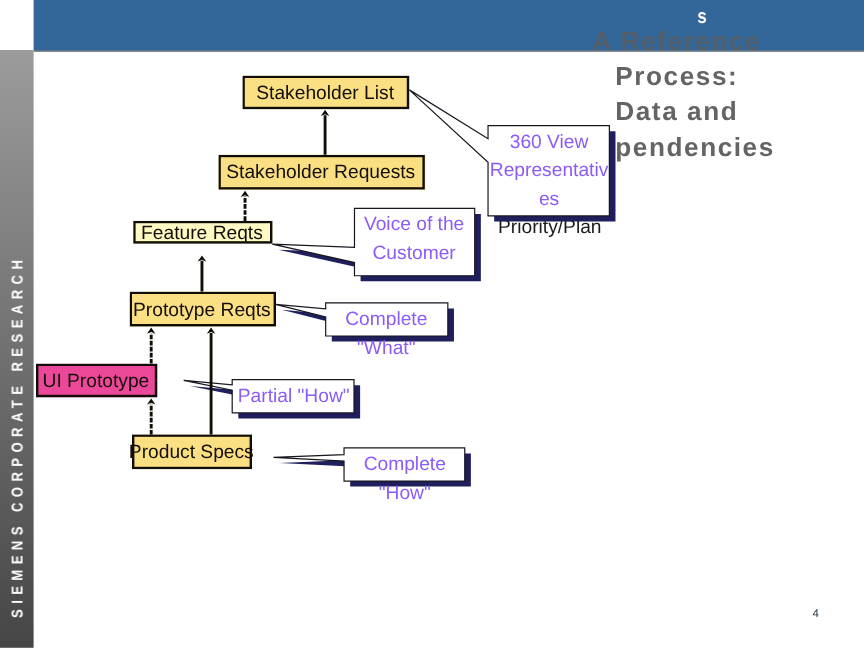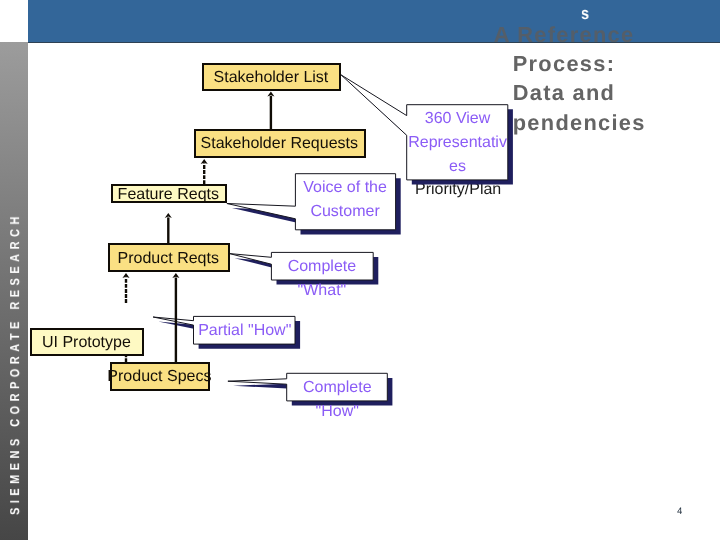--- a/index.html
+++ b/index.html
@@ -108,30 +108,30 @@
         <path d="M175.9 273 L172.35 278.1 L175.9 276.70000000000005 L179.45000000000002 278.1 Z" fill="#100c06"></path>
         <line x1="126" y1="362.2" x2="126" y2="336.5" stroke="#100c06" stroke-width="2.4" stroke-dasharray="3.9 1.15"></line>
         <path d="M126 332 L122.45 337.1 L126 335.70000000000005 L129.55 337.1 Z" fill="#100c06"></path>
       </g>
     </svg>
 
   <div class="abs" id="node-layer" style="left:0;top:0;width:720px;height:540px;z-index:9;text-decoration:underline;">
       <div class="node" style="left: 202px; top: 63.1px; width: 139.1px; height: 28px; background: rgb(250, 224, 131);">
         <span>Stakeholder List</span>
       </div>
-      <div class="node" style="left: 182px; top: 129.1px; width: 171.8px; height: 28.9px; background: rgb(250, 224, 131); margin-left: 12px;">
+      <div class="node" style="left: 182px; top: 129.1px; width: 171.8px; height: 28.9px; background: rgb(250, 224, 131);">
         <span>Stakeholder Requests</span>
       </div>
       <div class="node" style="left: 111.1px; top: 184.1px; width: 115.8px; height: 19px; background: #fef9c3;">
         <span>Feature Reqts</span>
       </div>
       <div class="node" style="left: 107.9px; top: 243px; width: 121.7px; height: 29.4px; background: rgb(250, 224, 131);">
-        <span>Product Reqts</span>
+        <span>Prototype Reqts</span>
       </div>
-      <div class="node" style="left: 30.2px; top: 303px; width: 114px; height: 28.3px; background: #fef9c3; margin-top: 25px;">
+      <div class="node" style="left: 30.2px; top: 303px; width: 101px; height: 28.3px; background: #ec4899;">
         <span>UI Prototype</span>
       </div>
       <div class="node" style="left: 110px; top: 362.2px; width: 100px; height: 28.9px; background: rgb(250, 224, 131);">
         <span>Product Specs</span>
       </div>
     </div>
 
   <div class="abs" id="page-number">4</div>
 <div class="abs callout-text" style="left: 406.7px; width: 101.1px; top: 107.25px;">
       <div>360 View</div>

